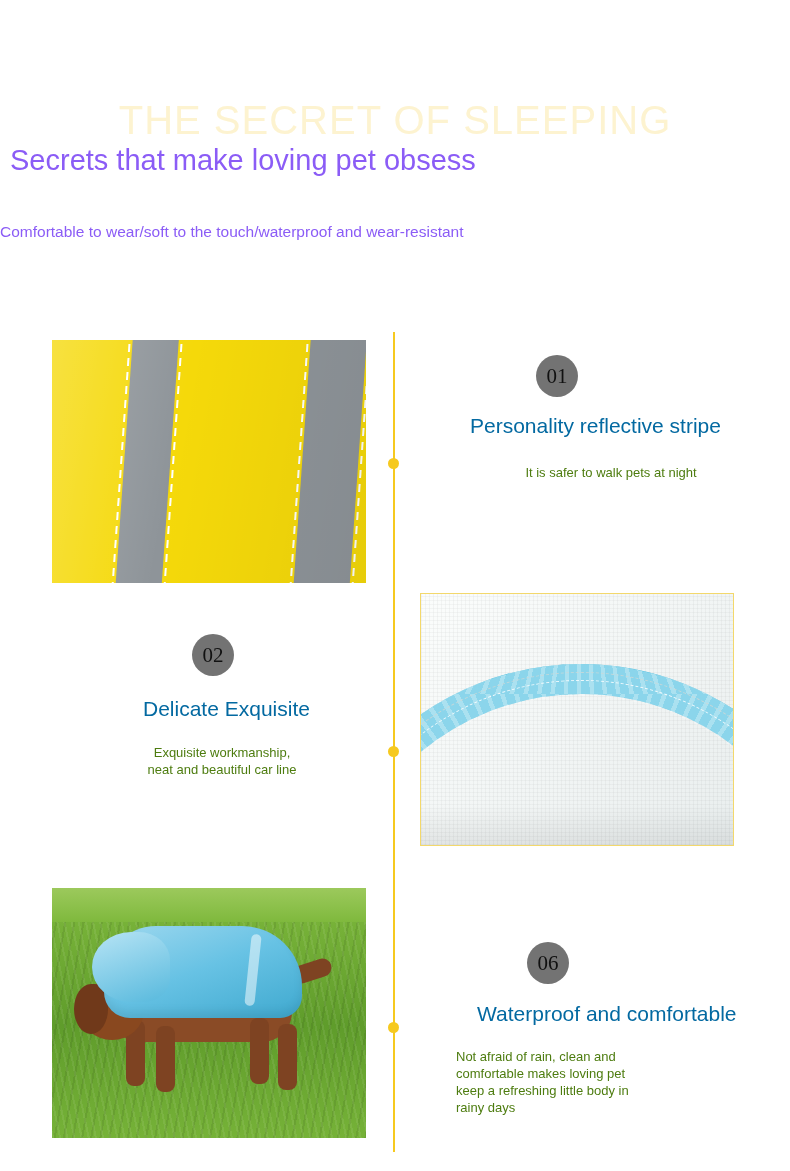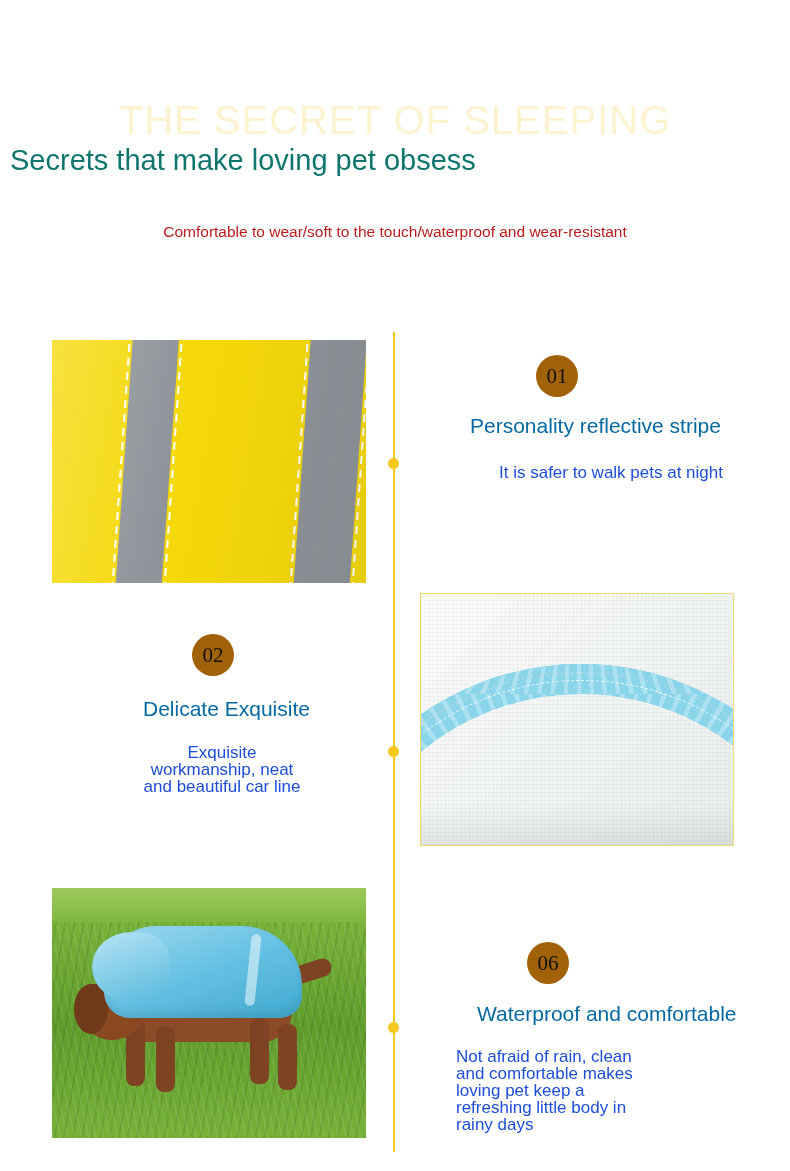--- a/index.html
+++ b/index.html
@@ -45,32 +45,31 @@
     font-size: 17px;
     color: #fdf6e0;
     white-space: nowrap;
   }
   .main-title {
     position: absolute;
     left: 10px;
     top: 124px;
     width: 680px;
     font-size: 29px;
-    color: #0f766e;
+    color: #8b5cf6;
     white-space: nowrap;
     overflow: hidden;
   }
   .sub-title {
     position: absolute;
     left: 0;
     top: 203px;
     width: 790px;
-    text-align: center;
     font-size: 15.5px;
-    color: #b91c1c;
+    color: #8b5cf6;
     white-space: nowrap;
   }
 
   
   .timeline {
     position: absolute;
     left: 393px;
     top: 332px;
     width: 2px;
     height: 820px;
@@ -300,37 +299,37 @@
     border-radius: 10px;
     transform: rotate(-18deg);
   }
 
   
   .badge {
     position: absolute;
     width: 42px;
     height: 42px;
     border-radius: 50%;
-    background: #a16207;
+    background: #737373;
     color: #111111;
     font-size: 21px;
     line-height: 42px;
     text-align: center;
     font-family: "Liberation Serif", serif;
   }
   .blk-title {
     position: absolute;
     font-size: 21px;
     color: #0369a1;
     white-space: nowrap;
   }
   .blk-desc {
     position: absolute;
-    font-size: 17px;
-    color: #1d4ed8;
+    font-size: 13px;
+    color: #4d7c0f;
     line-height: 17px;
   }
 
   
   .b1-badge { left: 536px; top: 355px; }
   .b1-title { left: 470px; top: 414px; }
   .b1-desc  { left: 481px; top: 464px; width: 260px; text-align: center; }
 
   
   .b2-badge { left: 192px; top: 634px; }

